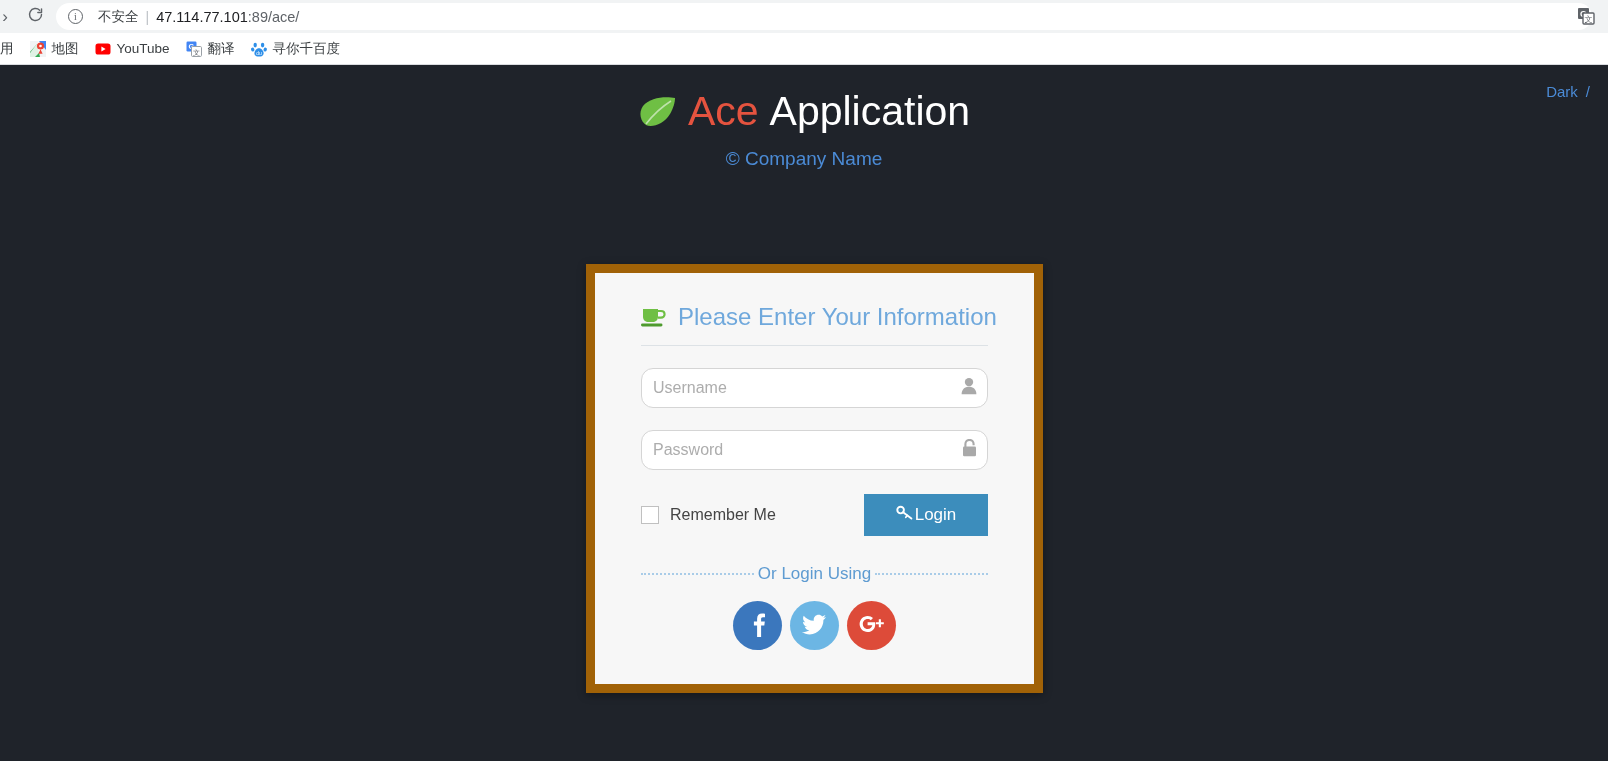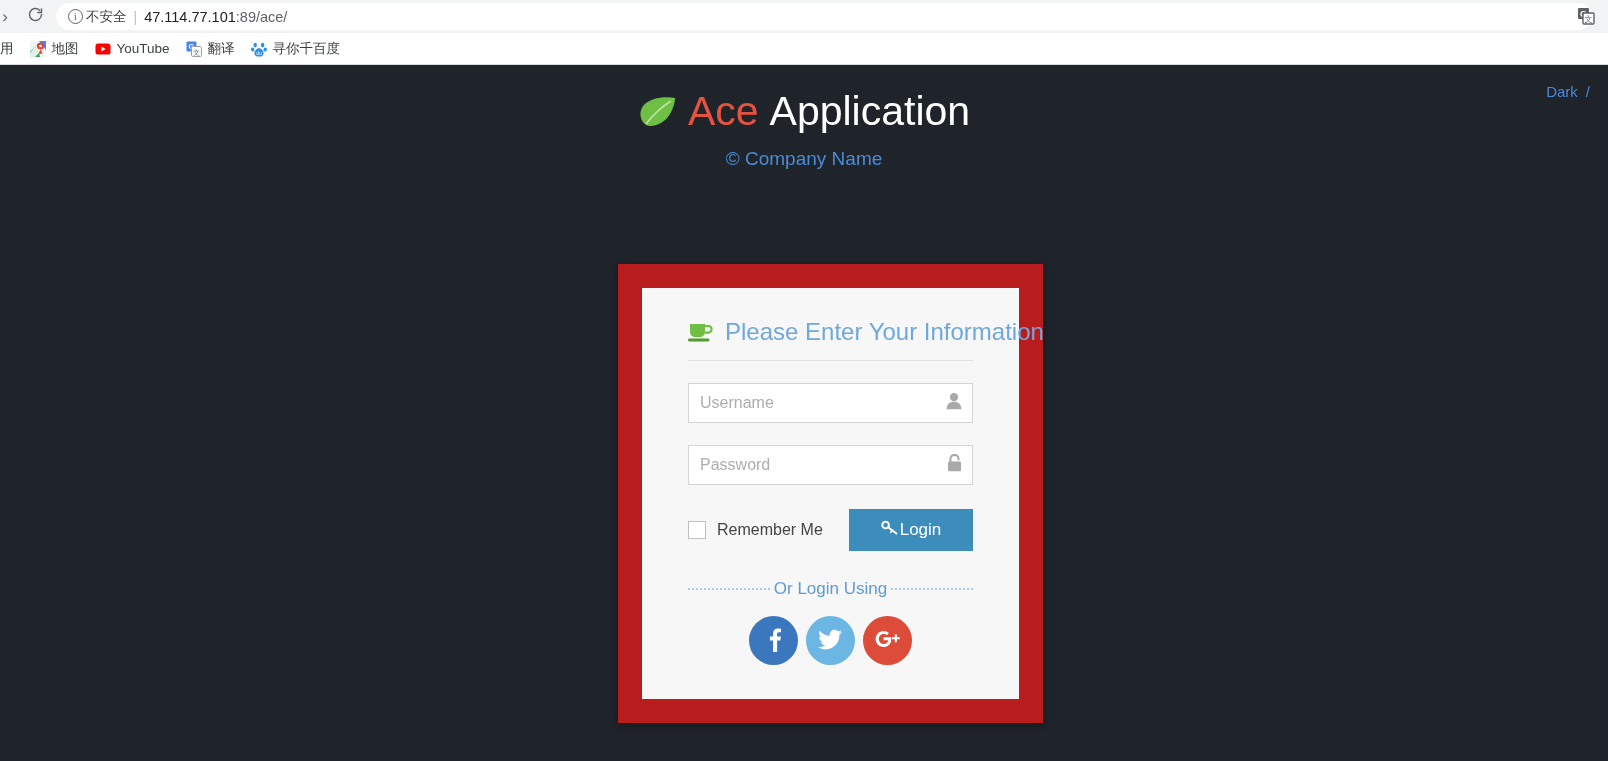--- a/index.html
+++ b/index.html
@@ -54,21 +54,21 @@
     display: inline-flex;
     align-items: center; justify-content: center;
     font-size: 10px; line-height: 1;
     color: #5F6368;
     flex: 0 0 auto;
     font-family: "Liberation Serif", serif;
   }
   .not-secure {
     color: #3C4043;
     font-size: 13.5px;
-    margin-left: 3px;
+    margin-left: 15px;
     white-space: nowrap;
   }
   .omni-sep {
     color: #BDC1C6;
     margin: 0 7px;
     font-size: 14px;
   }
   .url-host {
     color: #202124;
     font-size: 14.5px;
@@ -151,24 +151,23 @@
   }
 
   
   #login-wrap {
     position: absolute;
     left: 586px;
     top: 199px;
     width: 457px;
   }
   #login-box {
-    background: #b91c1c;
-    padding: 24px;
+    background: #a16207;
+    padding: 9px;
     box-shadow: 0 2px 8px rgba(0,0,0,0.35);
-    margin-left: 32px;
   }
   #login-inner {
     background: #F7F7F7;
     padding: 30px 46px 34px 46px;
   }
   #card-heading {
     display: flex;
     align-items: center;
     font-size: 24px;
     color: #6FA8DC;
@@ -186,21 +185,21 @@
   .field input {
     width: 100%;
     height: 40px;
     border: 1px solid #D5D5D5;
     background: #FFFFFF;
     padding: 0 38px 0 11px;
     font-size: 16px;
     color: #555;
     font-family: "Liberation Sans", sans-serif;
     outline: none;
-    border-radius: 0;
+    border-radius: 12px;
   }
   .field input::placeholder { color: #ADADAD; opacity: 1; }
   .field .fld-ico {
     position: absolute;
     right: 11px;
     top: 50%;
     transform: translateY(-50%);
     pointer-events: none;
   }
 

